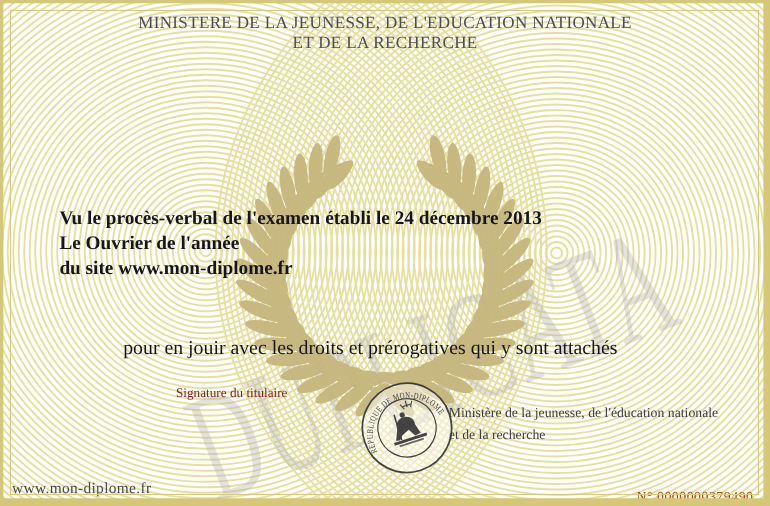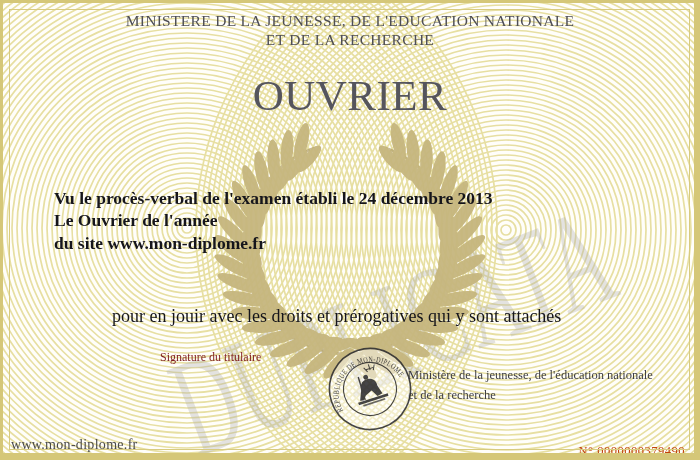--- a/index.html
+++ b/index.html
@@ -295,21 +295,20 @@
         <ellipse cx="0" cy="0" rx="17" ry="5.5" fill="#c6b67e" transform="translate(390.8 158.9) rotate(-131.4)"></ellipse>
       </g>
     </svg>
 
   <div id="header" class="txt">
     <div>MINISTERE DE LA JEUNESSE, DE L'EDUCATION NATIONALE</div>
     <div>ET DE LA RECHERCHE</div>
   </div>
 
   <div id="title" class="txt">
-    <div>OUVRIER</div>
   </div>
 
   <div id="body-block" class="txt">
     <div>Vu le procès-verbal de l'examen établi le 24 décembre 2013</div>
     <div>Le Ouvrier de l'année</div>
     <div>du site www.mon-diplome.fr</div>
   </div>
 
   <div id="closing-line" class="txt">pour en jouir avec les droits et prérogatives qui y sont attachés</div>
 

